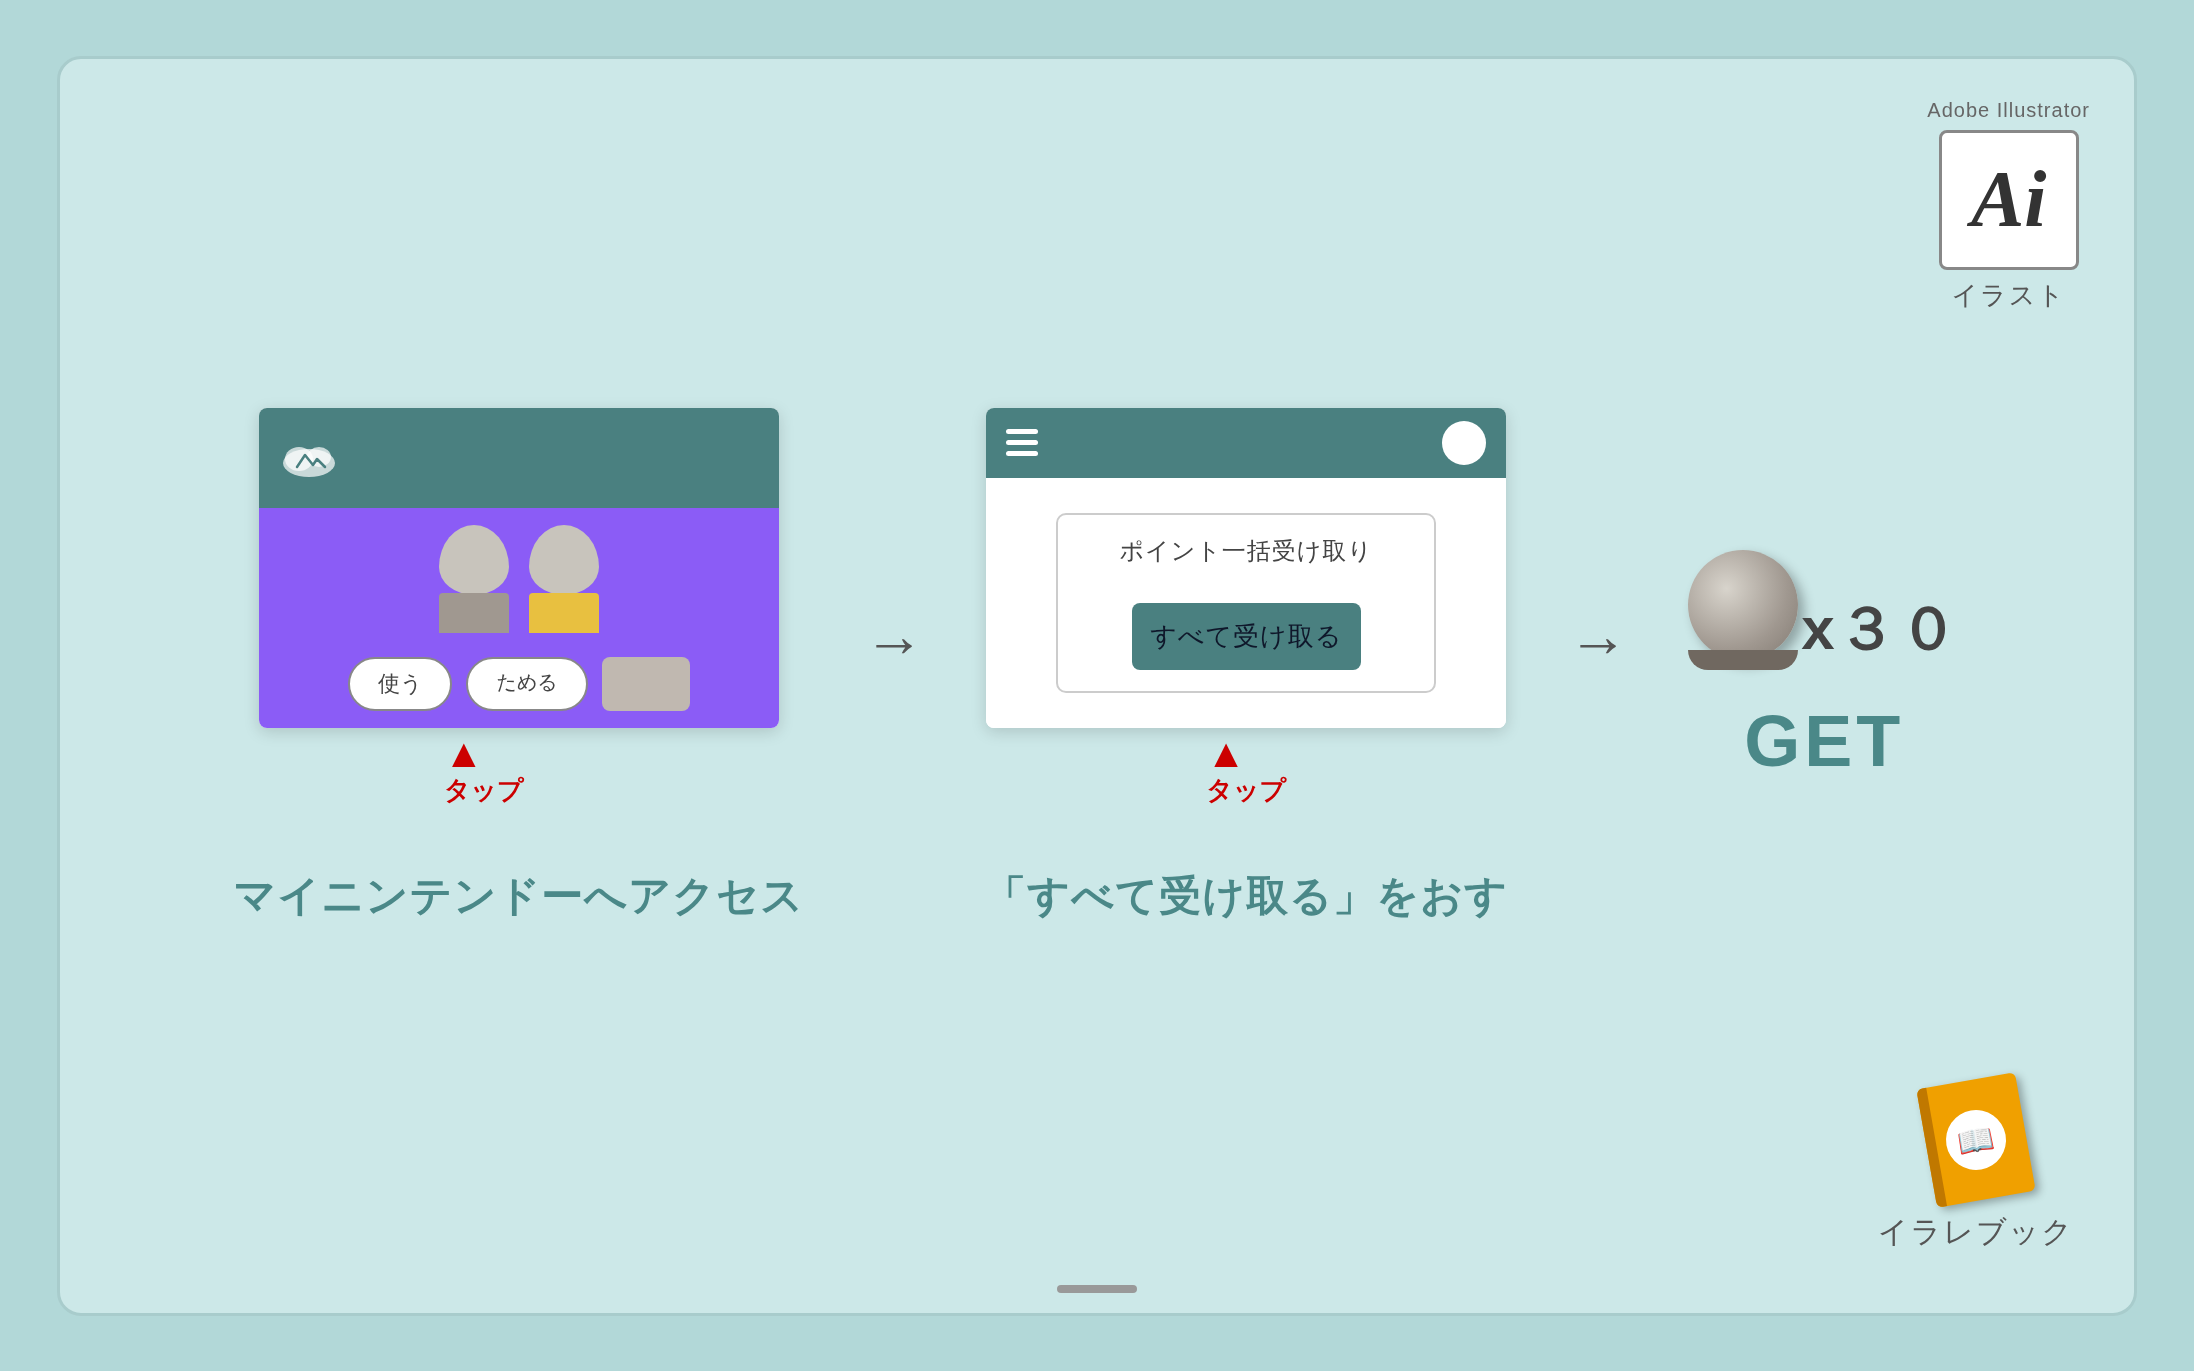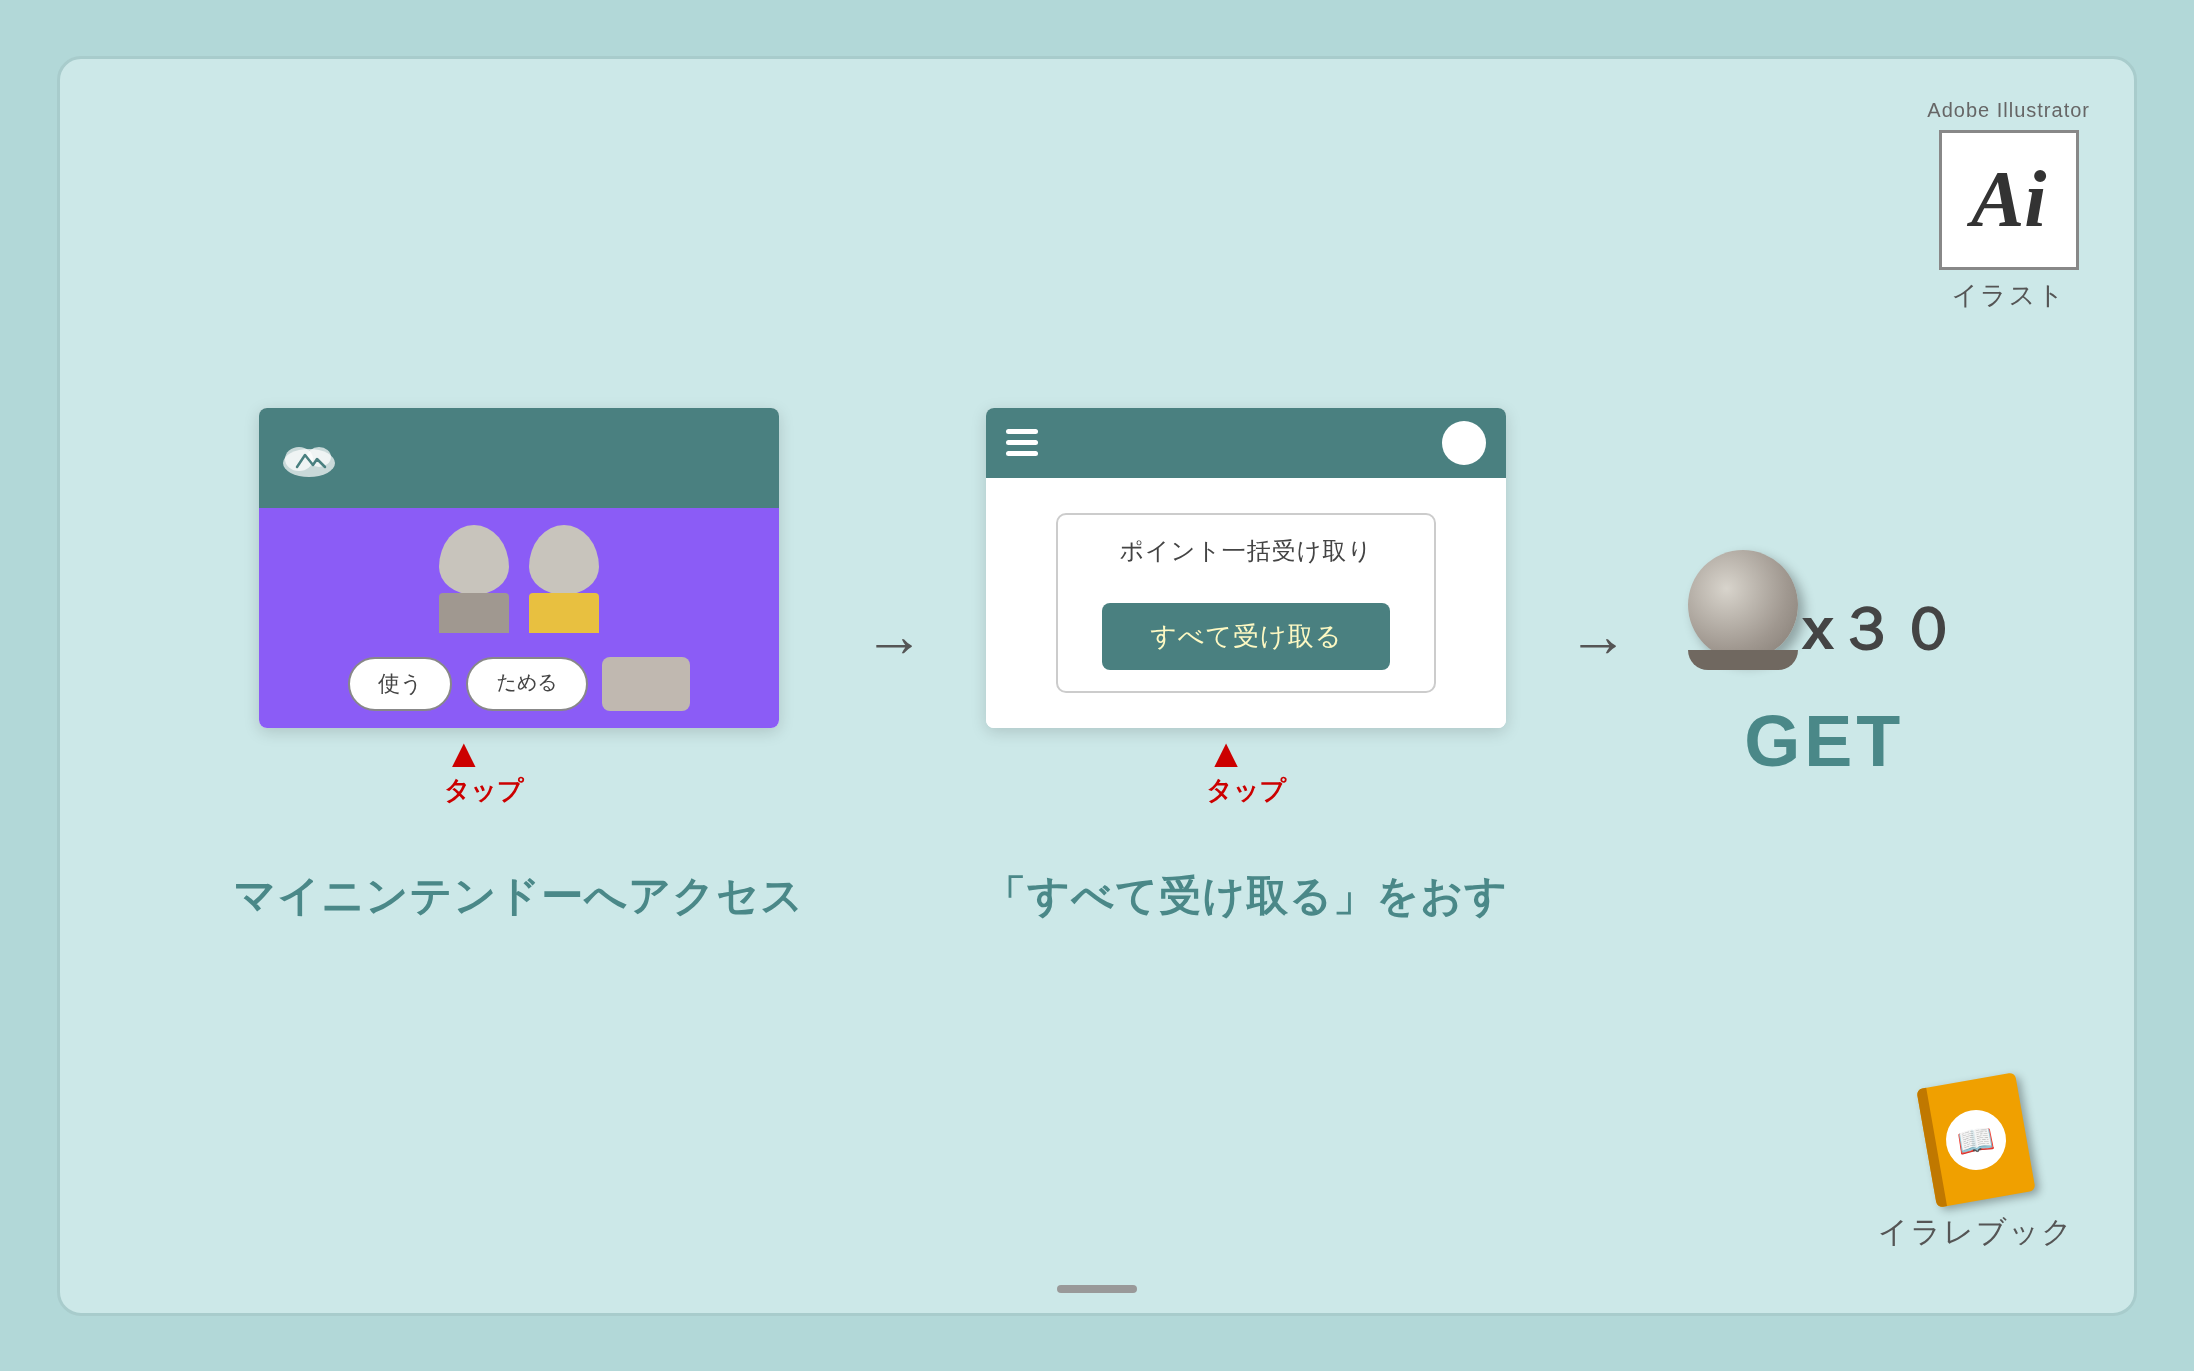--- a/index.html
+++ b/index.html
@@ -37,21 +37,21 @@
     }
     .ai-badge-label {
       font-size: 20px;
       color: #666;
       letter-spacing: 1px;
     }
     .ai-icon {
       width: 140px;
       height: 140px;
       border: 3px solid #888;
-      border-radius: 0;
+      border-radius: 8px;
       background: #fff;
       display: flex;
       align-items: center;
       justify-content: center;
     }
     .ai-icon-text {
       font-size: 80px;
       font-weight: bold;
       color: #333;
       font-style: italic;
@@ -305,26 +305,26 @@
       align-items: center;
       justify-content: center;
       gap: 36px;
     }
     .point-card-title {
       font-size: 24px;
       color: #444;
       letter-spacing: 1px;
     }
     .receive-btn {
-      width: 288px;
+      width: 229px;
       padding: 16px 0;
       background: #4a8080;
       border-radius: 8px;
       font-size: 26px;
-      color: #fef9c3;
+      color: #0f172a;
       text-align: center;
       letter-spacing: 1px;
     }
 
     
     .get-block {
       display: flex;
       flex-direction: column;
       align-items: center;
       gap: 30px;

